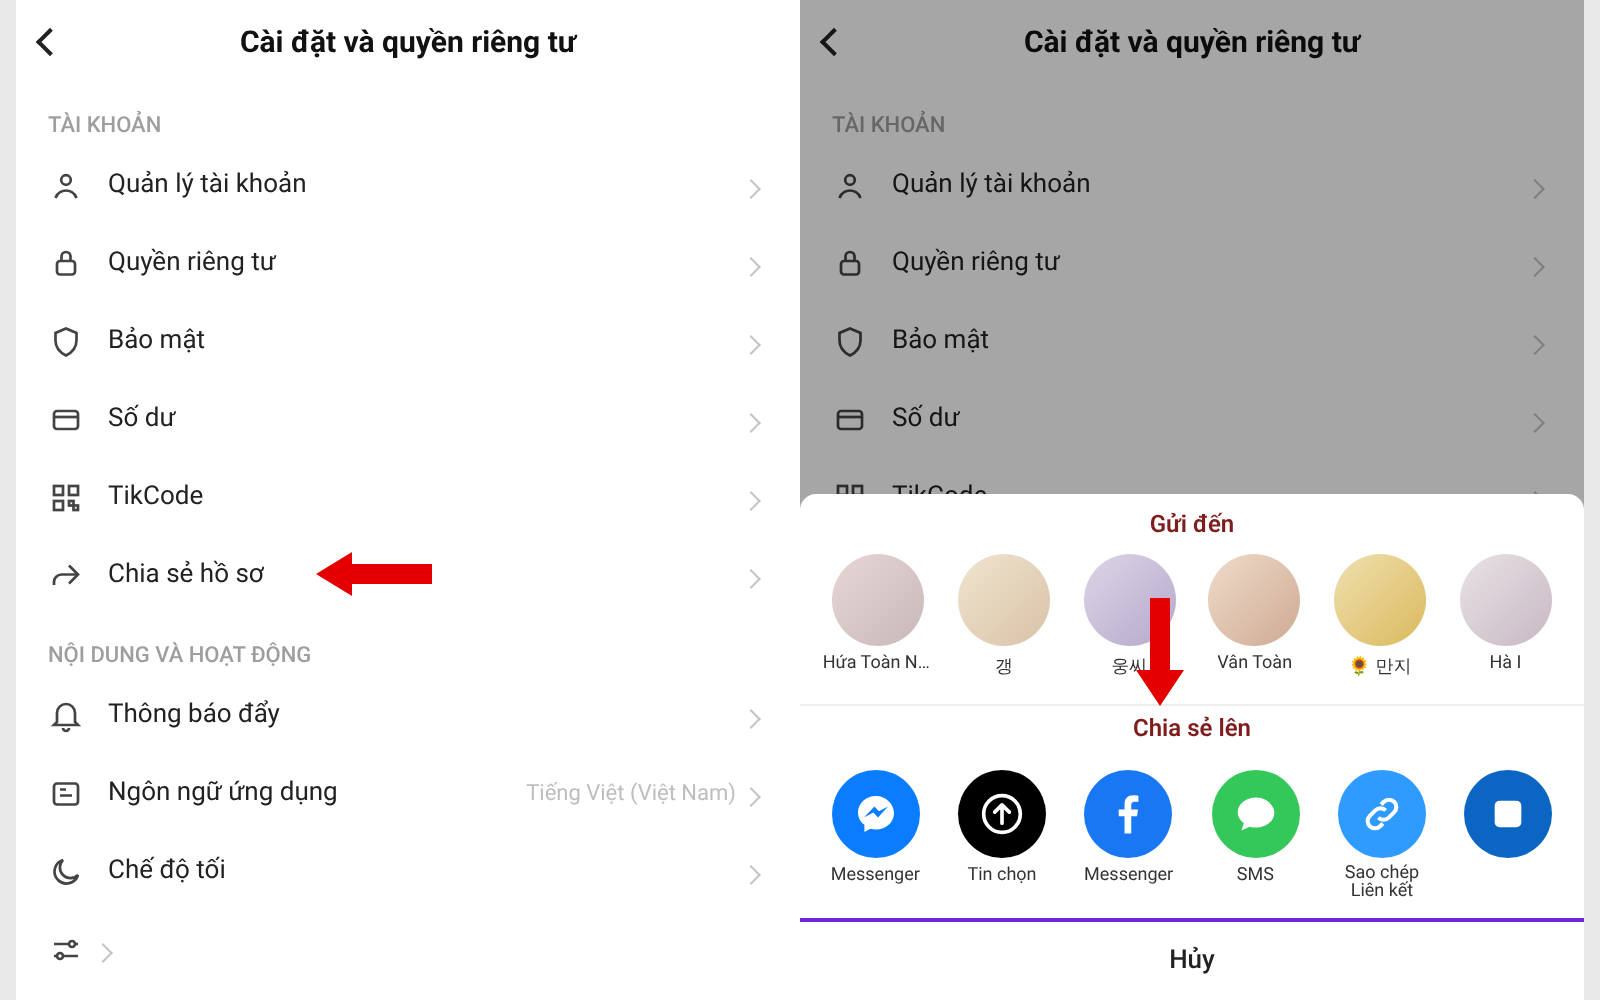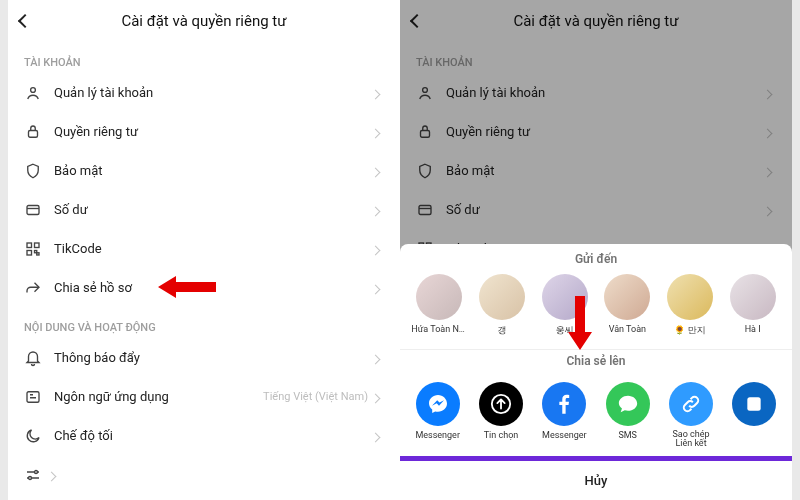--- a/index.html
+++ b/index.html
@@ -27,21 +27,21 @@
   .phone.right .dimmer {
     background: rgba(0,0,0,0.35);
     position: absolute;
     inset: 0;
     z-index: 5;
   }
   .header {
     display: flex;
     align-items: center;
     padding: 16px 12px;
-    font-weight: 400;
+    font-weight: 700;
     font-size: 15px;
     color: #111;
     position: relative;
     height: 42px;
   }
   .header .back {
     width: 20px;
     display: flex;
     align-items: center;
     cursor: pointer;
@@ -99,21 +99,21 @@
     background: #fff;
     z-index: 10;
     border-top-left-radius: 8px;
     border-top-right-radius: 8px;
     padding-top: 8px;
   }
   .share-head {
     text-align: center;
     font-size: 12px;
     font-weight: 600;
-    color: #737373;
+    color: #7f1d1d;
     margin-bottom: 8px;
   }
   .avatars {
     display: flex;
     overflow: hidden;
     padding: 0 10px 8px;
     gap: 4px;
   }
   .avatar-col {
     flex: 1;
@@ -177,21 +177,21 @@
     text-align: center;
     margin-top: 4px;
     white-space: nowrap;
   }
   .cancel {
     text-align: center;
     padding: 12px 0;
     font-size: 13px;
     font-weight: 500;
     color: #222;
-    border-top: 5px solid #6d28d9;
+    border-top: 2px solid #6d28d9;
     cursor: pointer;
   }
 
   
   .chevron-left::before { content: ""; display:inline-block; width:8px;height:8px;border-left:2px solid #222;border-bottom:2px solid #222; transform: rotate(45deg); }
   .chevron-right::before { content: ""; display:inline-block; width:6px;height:6px;border-top:1.5px solid #c4c4c4;border-right:1.5px solid #c4c4c4; transform: rotate(45deg); }
 </style>
 </head>
 <body>
 

